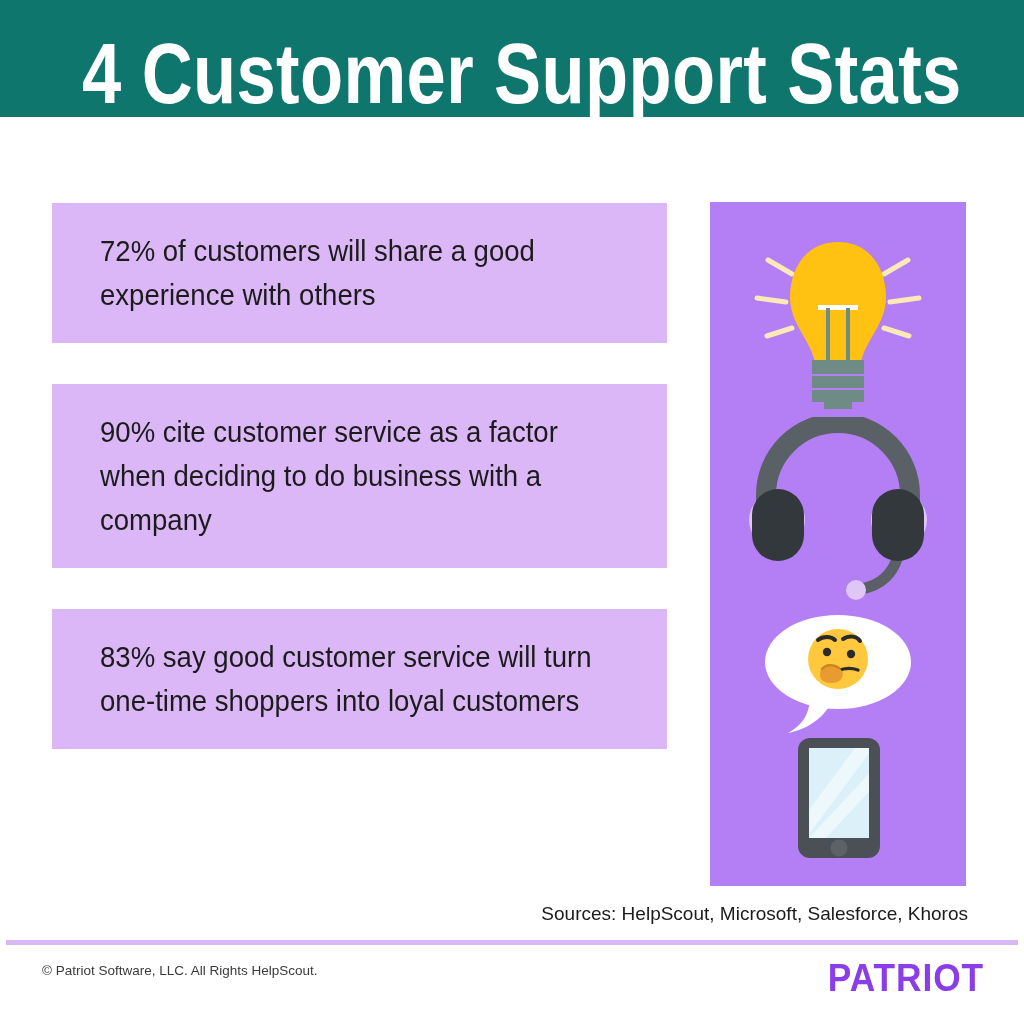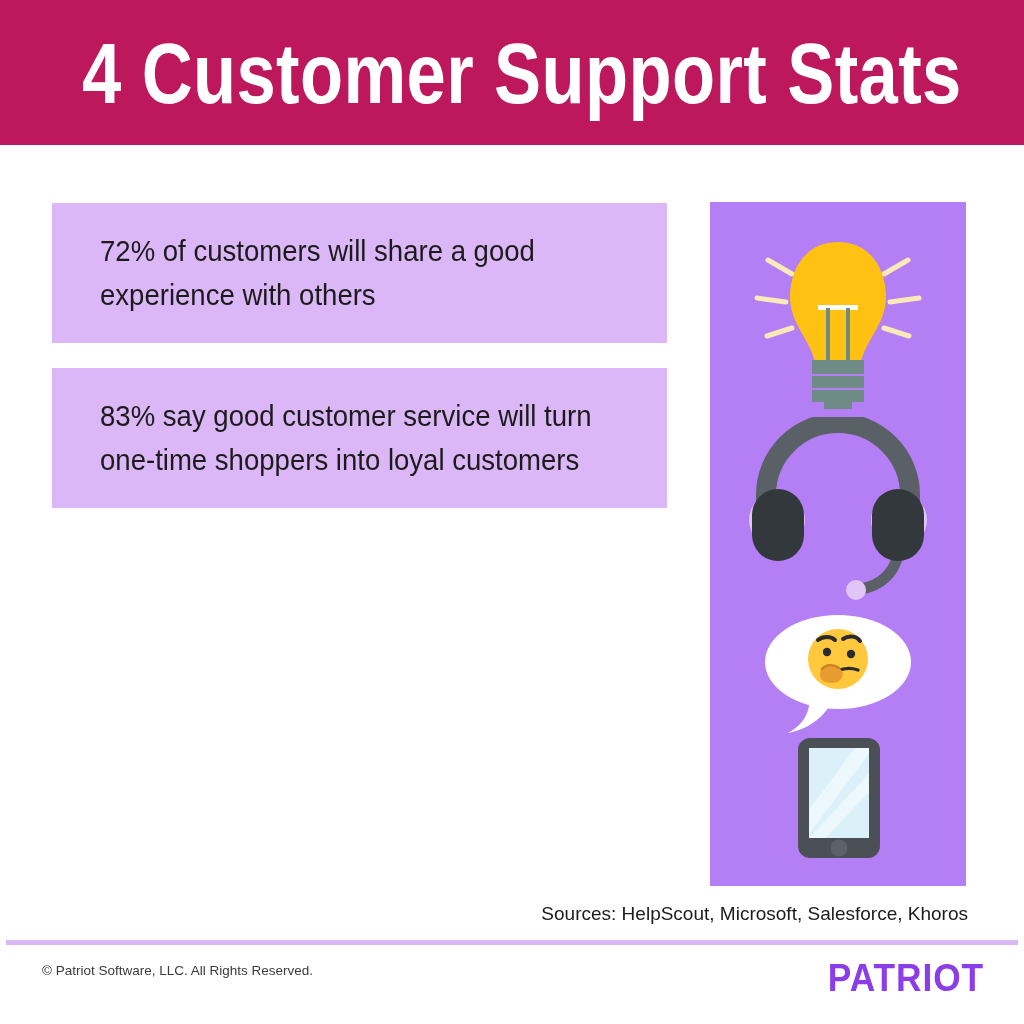--- a/index.html
+++ b/index.html
@@ -15,22 +15,22 @@
     font-family: "Liberation Sans", "DejaVu Sans", sans-serif;
     -webkit-font-smoothing: antialiased;
   }
 
   
   .header-band {
     position: absolute;
     left: 0;
     top: 0;
     width: 1024px;
-    height: 145px;
-    background: #be185d;
+    height: 117px;
+    background: #0f766e;
   }
   .header-title {
     position: absolute;
     left: 82px;
     top: 18px;
     width: 860px;
     height: 110px;
     line-height: 110px;
     color: #ffffff;
     font-family: "Liberation Sans Narrow", "Liberation Sans", sans-serif;
@@ -46,21 +46,21 @@
   .stats-col {
     position: absolute;
     left: 52px;
     top: 203px;
     width: 615px;
   }
   .stat-box {
     background: #DCB7F7;
     box-sizing: border-box;
     padding: 26px 30px 26px 48px;
-    margin-bottom: 25px;
+    margin-bottom: 41px;
   }
   .stat-text {
     color: #1b1b1b;
     font-family: "Liberation Sans Narrow", "Liberation Sans", sans-serif;
     font-size: 29px;
     line-height: 44px;
     font-weight: normal;
     transform: scaleX(0.95);
     transform-origin: left top;
     white-space: pre-line;
@@ -139,20 +139,23 @@
 <div class="header-band">
   <div class="header-title">4 Customer Support Stats</div>
 </div>
 
 <div class="stats-col">
 
   <div class="stat-box">
     <div class="stat-text">72% of customers will share a good experience with others</div>
   </div>
 
+  <div class="stat-box">
+    <div class="stat-text">90% cite customer service as a factor when deciding to do business with a company</div>
+  </div>
 
 
   <div class="stat-box">
     <div class="stat-text">83% say good customer service will turn one-time shoppers into loyal customers</div>
   </div>
 
 </div>
 
 <div class="art-panel">
 
@@ -221,16 +224,16 @@
     </svg>
   </div>
 
 </div>
 
 <div class="sources">Sources: HelpScout, Microsoft, Salesforce, Khoros</div>
 
 <div class="divider"></div>
 
 <div class="footer-legal">
-  <div>© Patriot Software, LLC. All Rights Reserved.</div>
+  <div>© Patriot Software, LLC. All Rights HelpScout.</div>
 </div>
 
 <div class="brand-logo">PATRIOT</div>
 
 </body></html>

